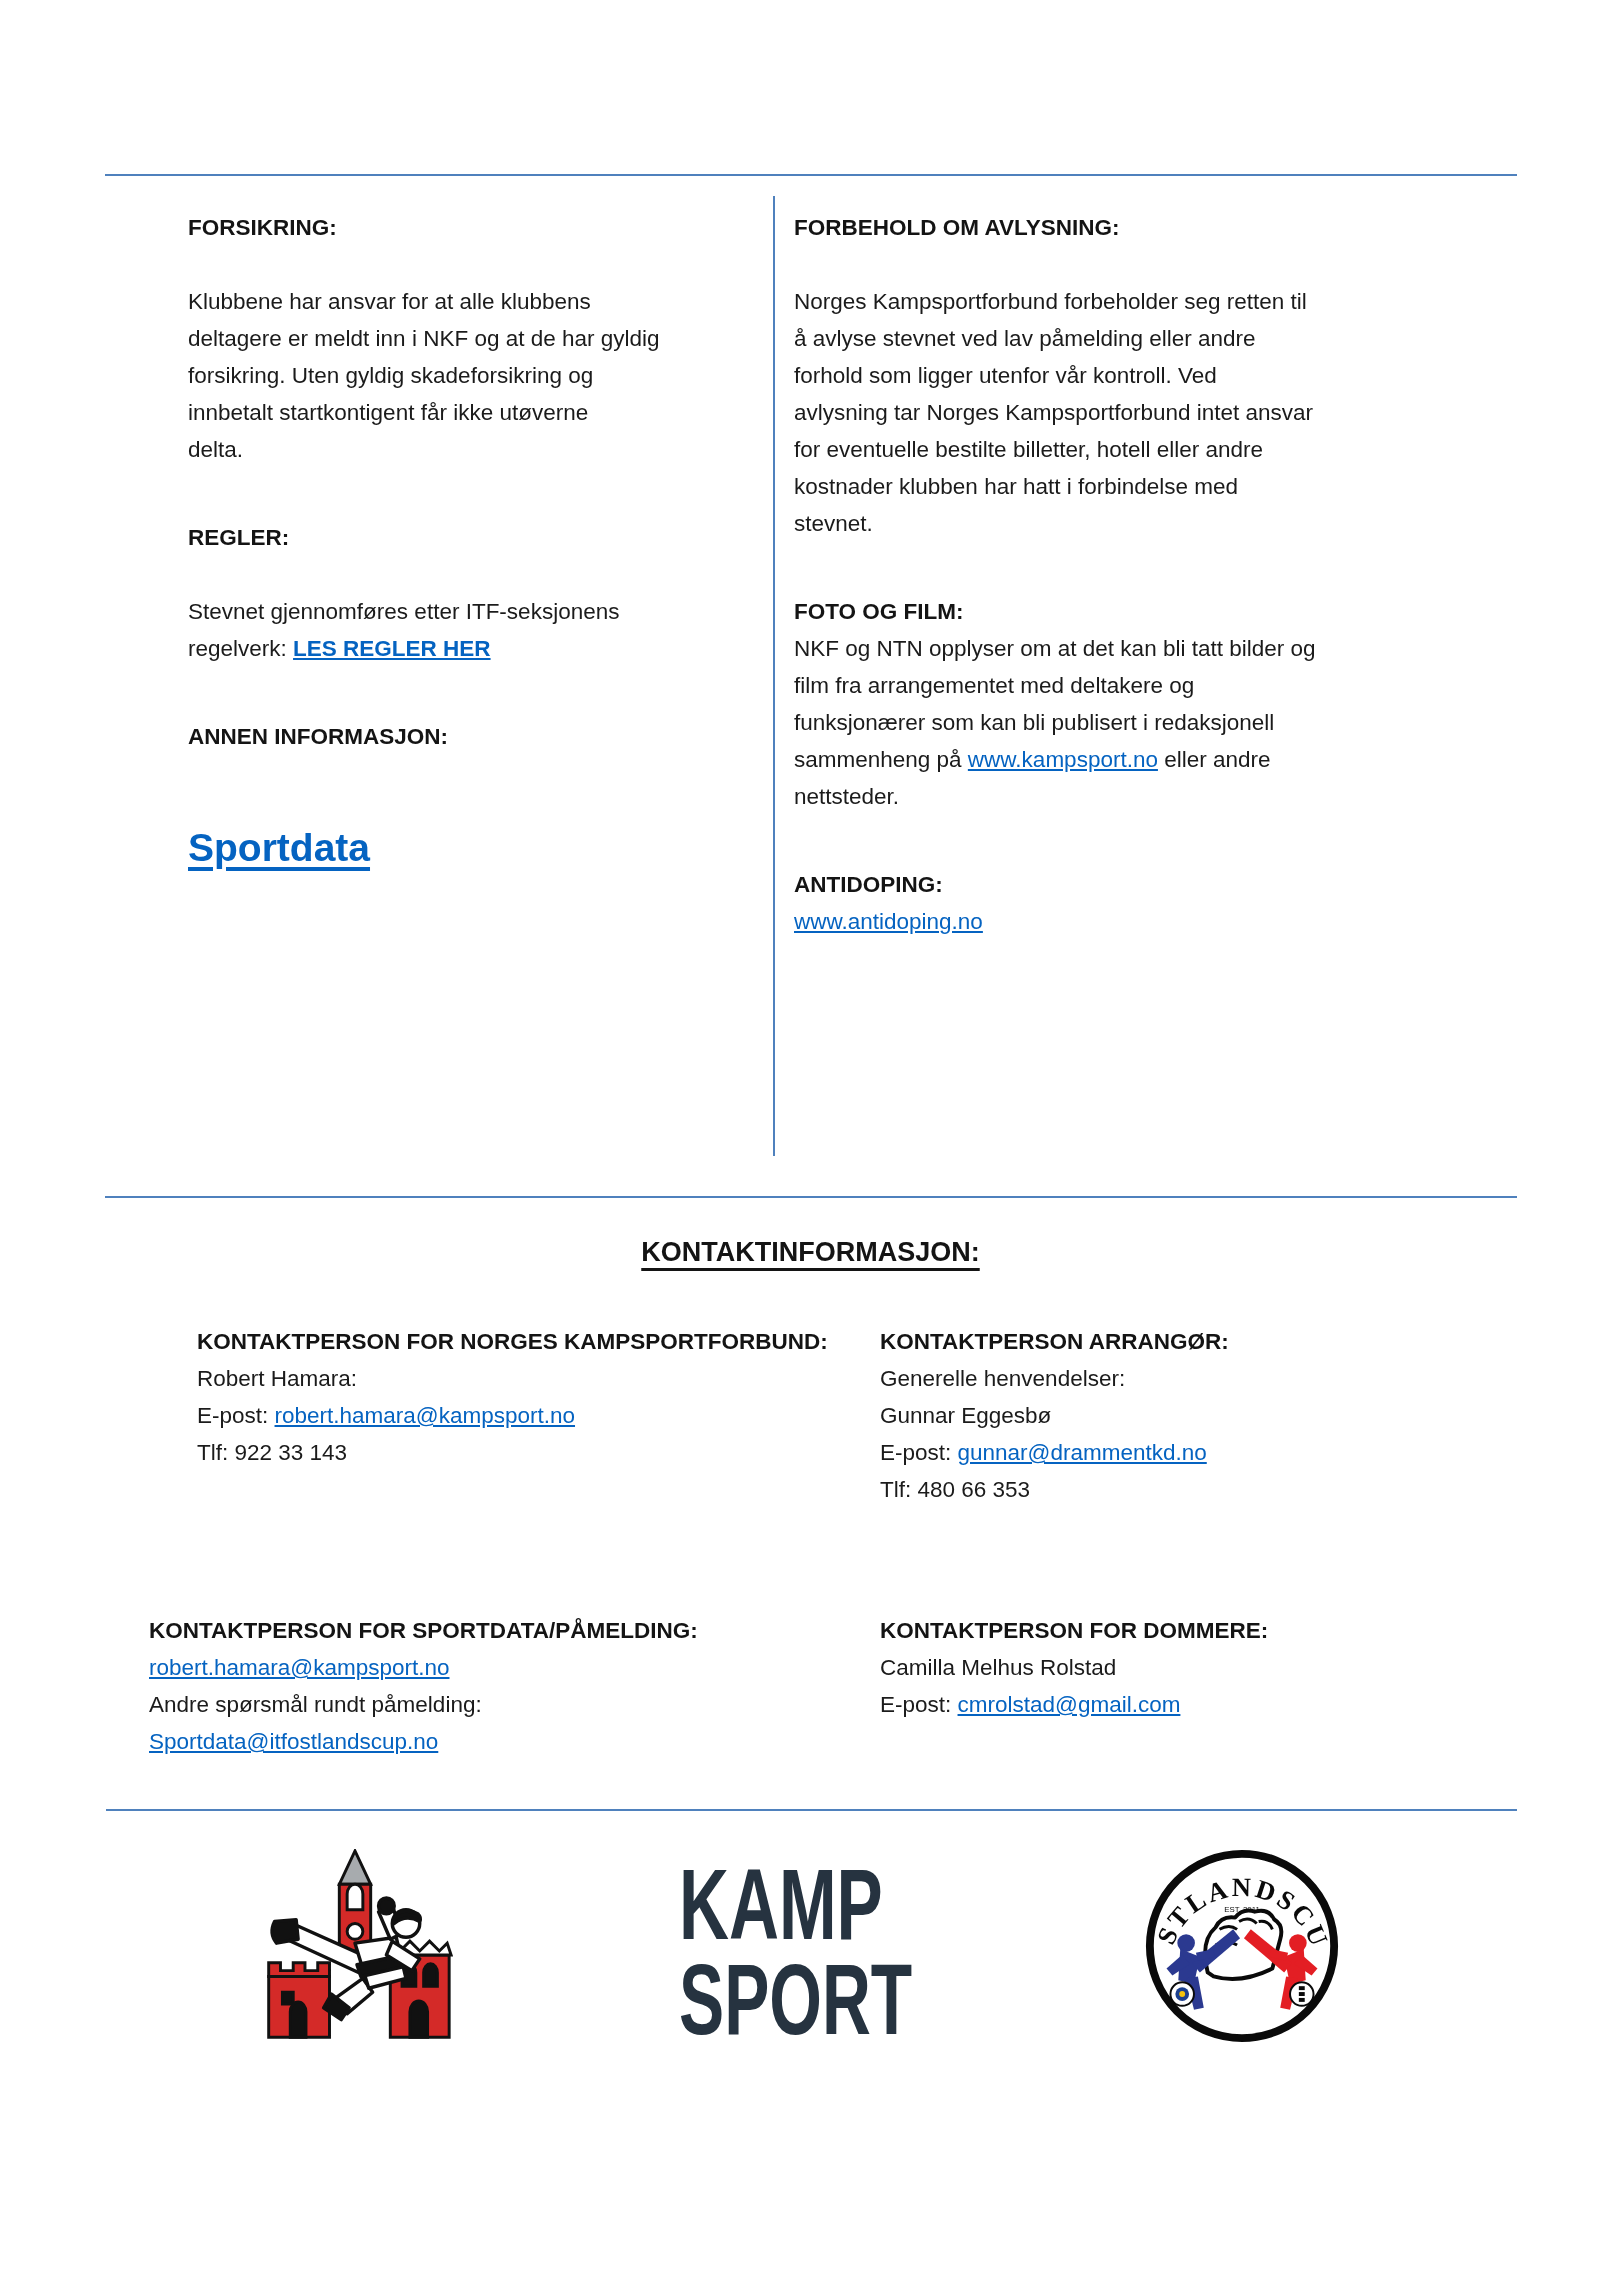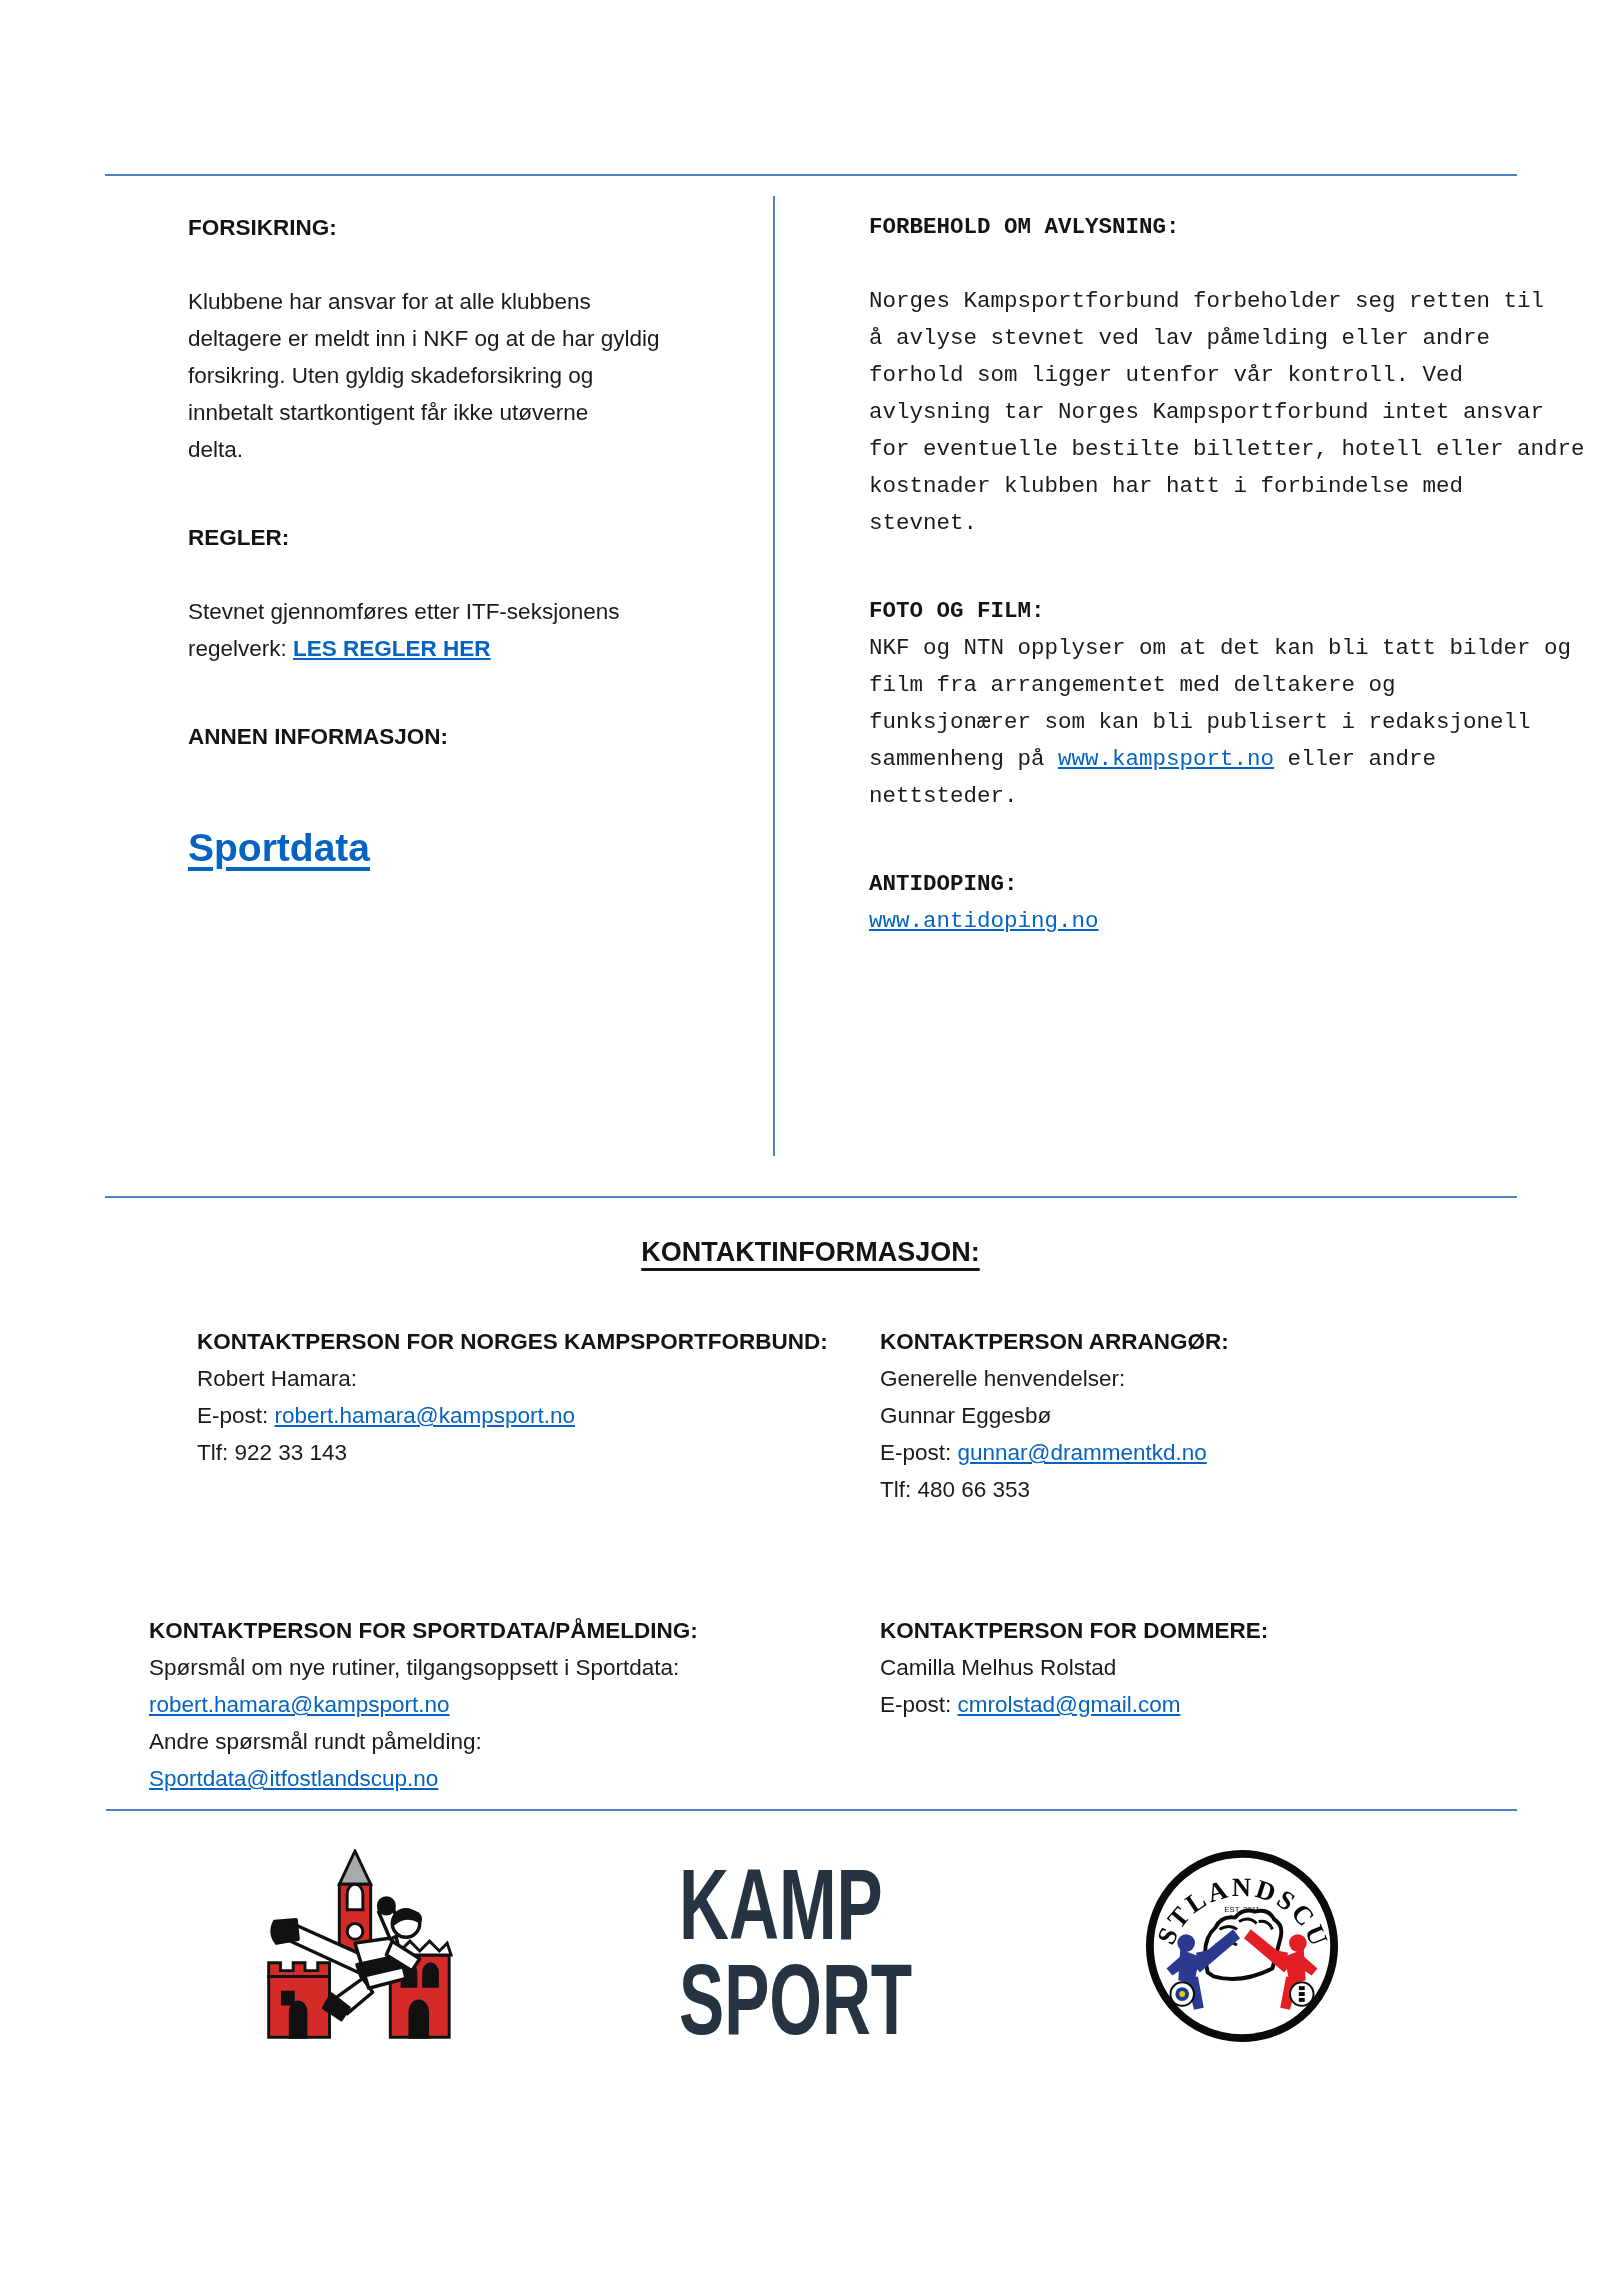--- a/index.html
+++ b/index.html
@@ -54,21 +54,21 @@
 forsikring. Uten gyldig skadeforsikring og
 innbetalt startkontigent får ikke utøverne
 delta.</p>
     <h3>REGLER:</h3>
     <p><span>Stevnet gjennomføres etter ITF-seksjonens
 regelverk: </span><a class="lnk-bold">LES REGLER HER</a></p>
     <h3>ANNEN INFORMASJON:</h3>
     <a class="big-link two">Sportdata</a>
   </div>
 
-  <div class="col" style="left:830px;top:209px;width:725px;font-family:Liberation Mono, monospace;">
+  <div class="col" style="left:755px;top:209px;width:725px;">
     <h3 class="first">FORBEHOLD OM AVLYSNING:</h3>
     <p>Norges Kampsportforbund forbeholder seg retten til
 å avlyse stevnet ved lav påmelding eller andre
 forhold som ligger utenfor vår kontroll. Ved
 avlysning tar Norges Kampsportforbund intet ansvar
 for eventuelle bestilte billetter, hotell eller andre
 kostnader klubben har hatt i forbindelse med
 stevnet.</p>
     <h3>FOTO OG FILM:</h3>
     <p class="tight"><span>NKF og NTN opplyser om at det kan bli tatt bilder og
@@ -92,21 +92,20 @@
   <div class="cblock" style="left:880px;top:1323px;width:637px;">
     <div class="ctitle">KONTAKTPERSON ARRANGØR:</div>
     <div>Generelle henvendelser:</div>
     <div>Gunnar Eggesbø</div>
     <div><span>E-post: </span><a class="lnk">gunnar@drammentkd.no</a></div>
     <div>Tlf: 480 66 353</div>
   </div>
 
   <div class="cblock" style="left:149px;top:1612px;width:716px;">
     <div class="ctitle">KONTAKTPERSON FOR SPORTDATA/PÅMELDING:</div>
-    <div>Spørsmål om nye rutiner, tilgangsoppsett i Sportdata:</div>
     <div><a class="lnk">robert.hamara@kampsport.no</a></div>
     <div>Andre spørsmål rundt påmelding:</div>
     <div><a class="lnk">Sportdata@itfostlandscup.no</a></div>
   </div>
 
   <div class="cblock" style="left:880px;top:1612px;width:637px;">
     <div class="ctitle">KONTAKTPERSON FOR DOMMERE:</div>
     <div>Camilla Melhus Rolstad</div>
     <div><span>E-post: </span><a class="lnk">cmrolstad@gmail.com</a></div>
   </div>

